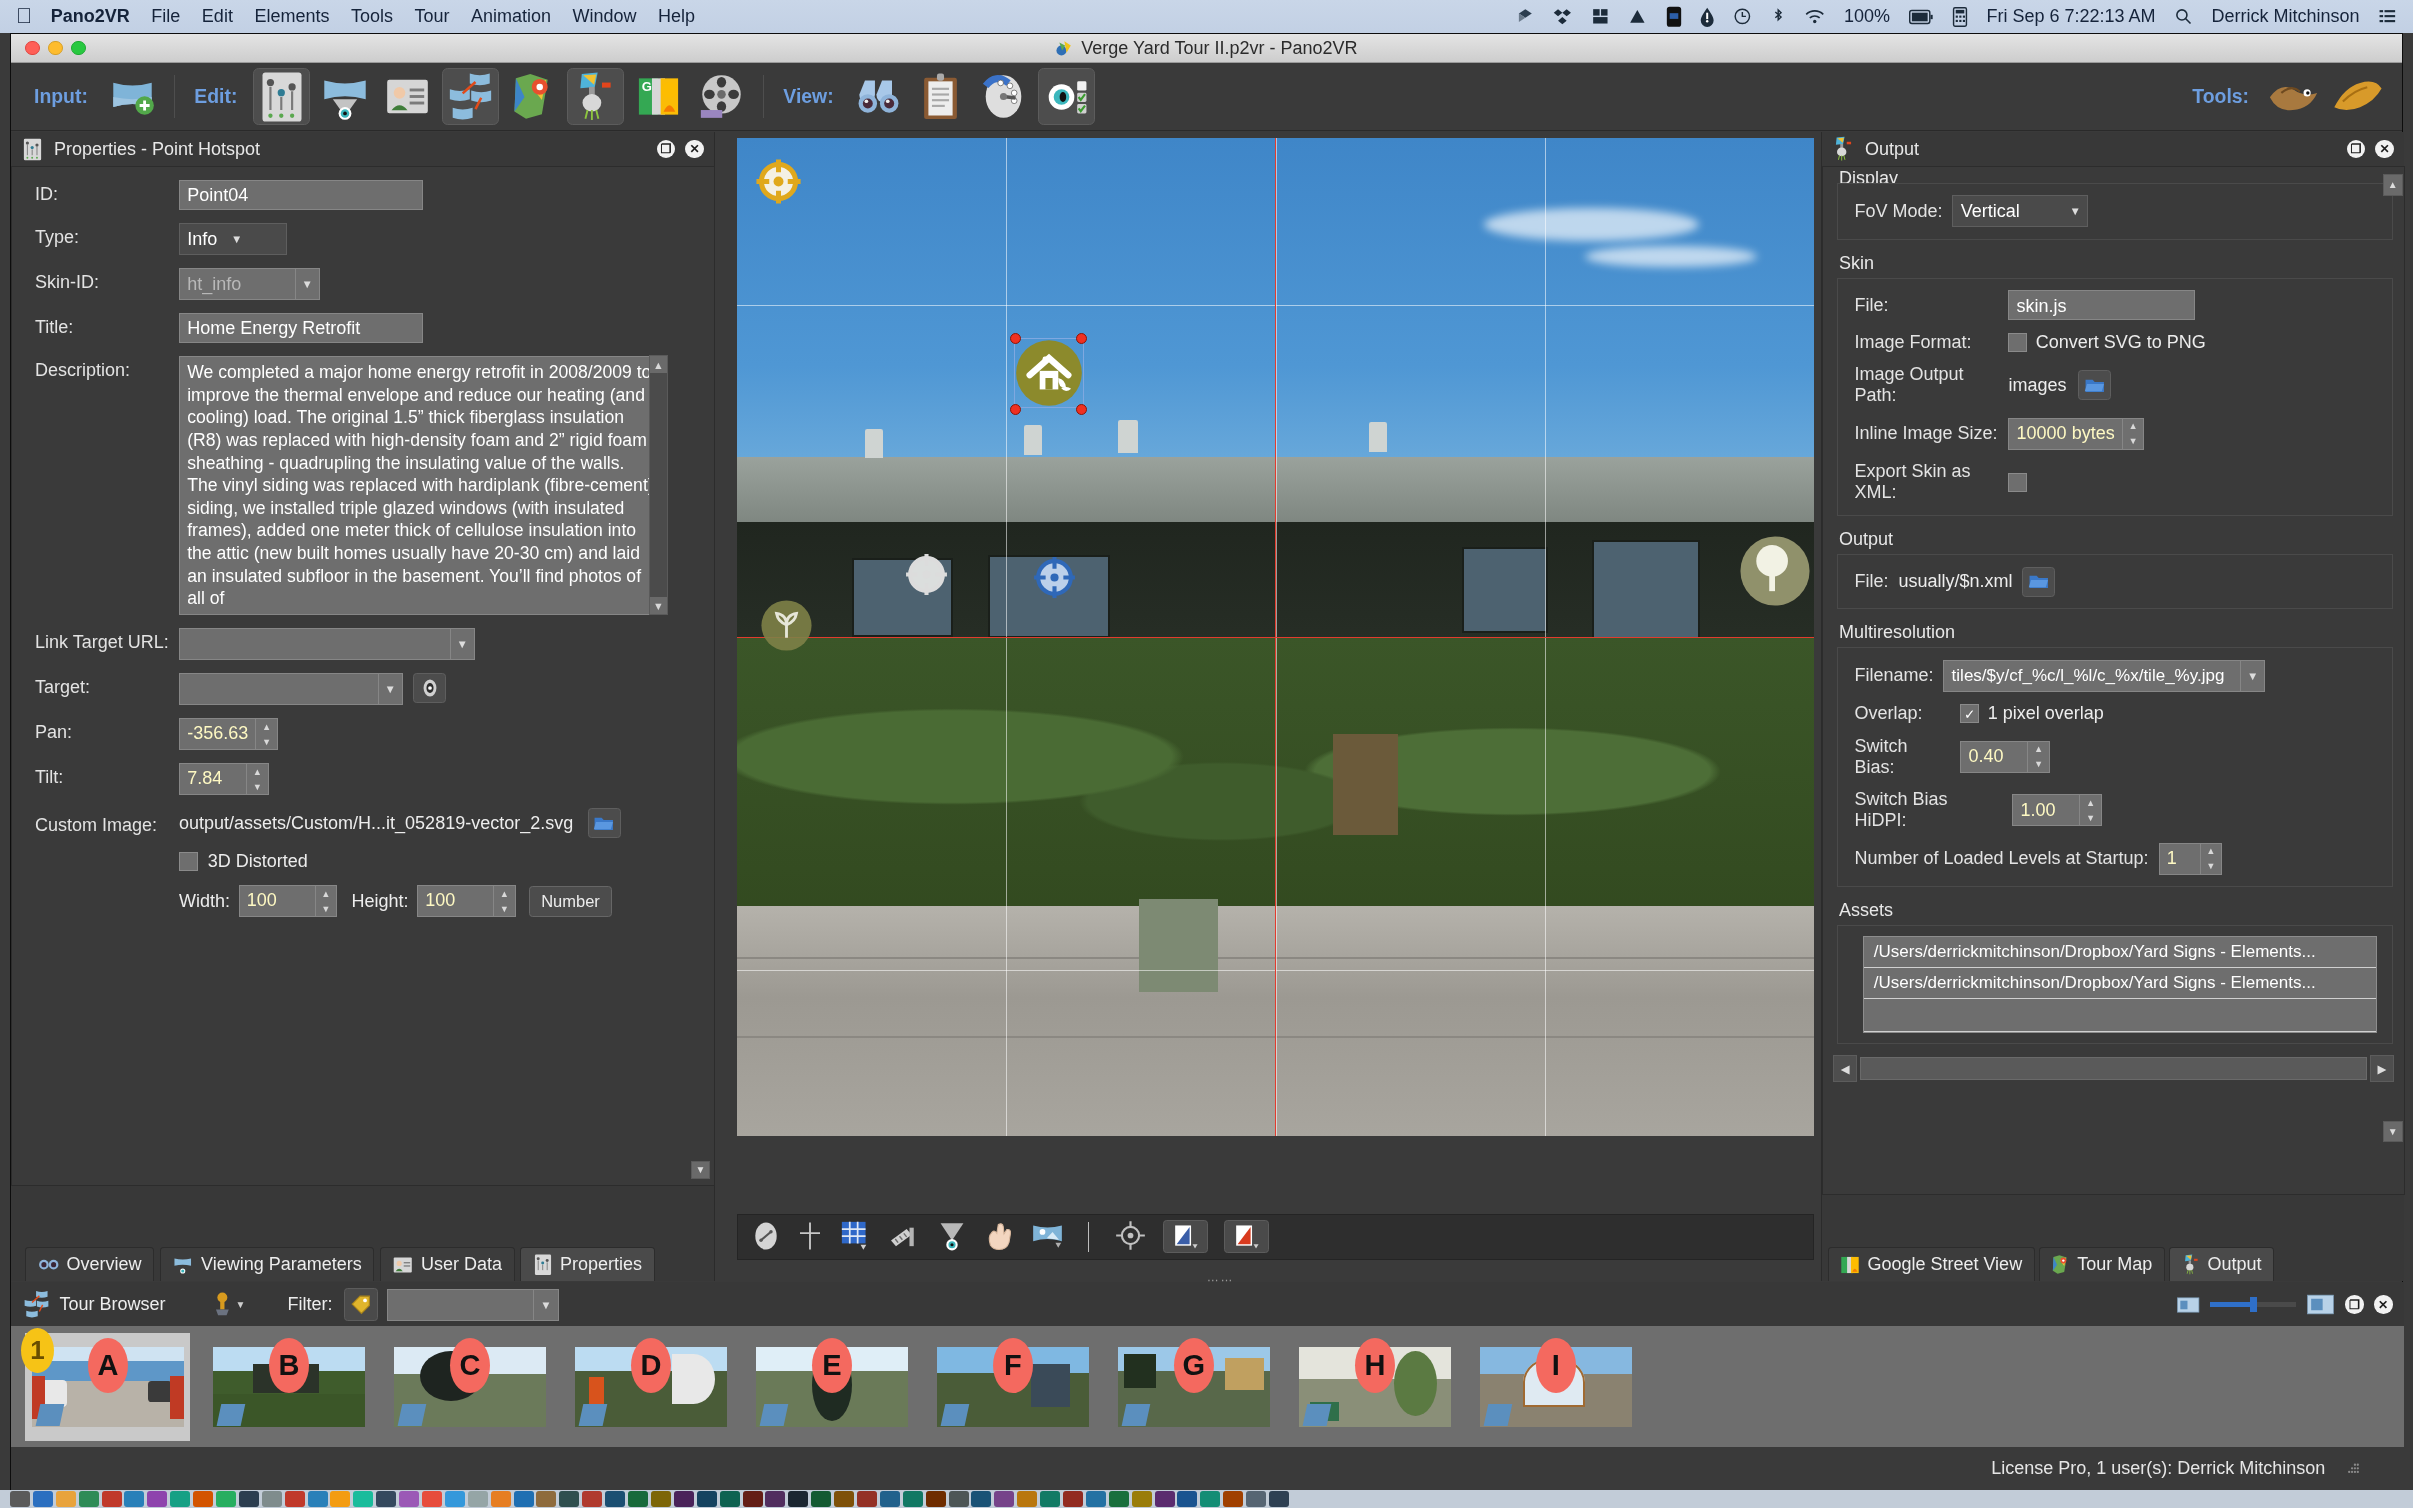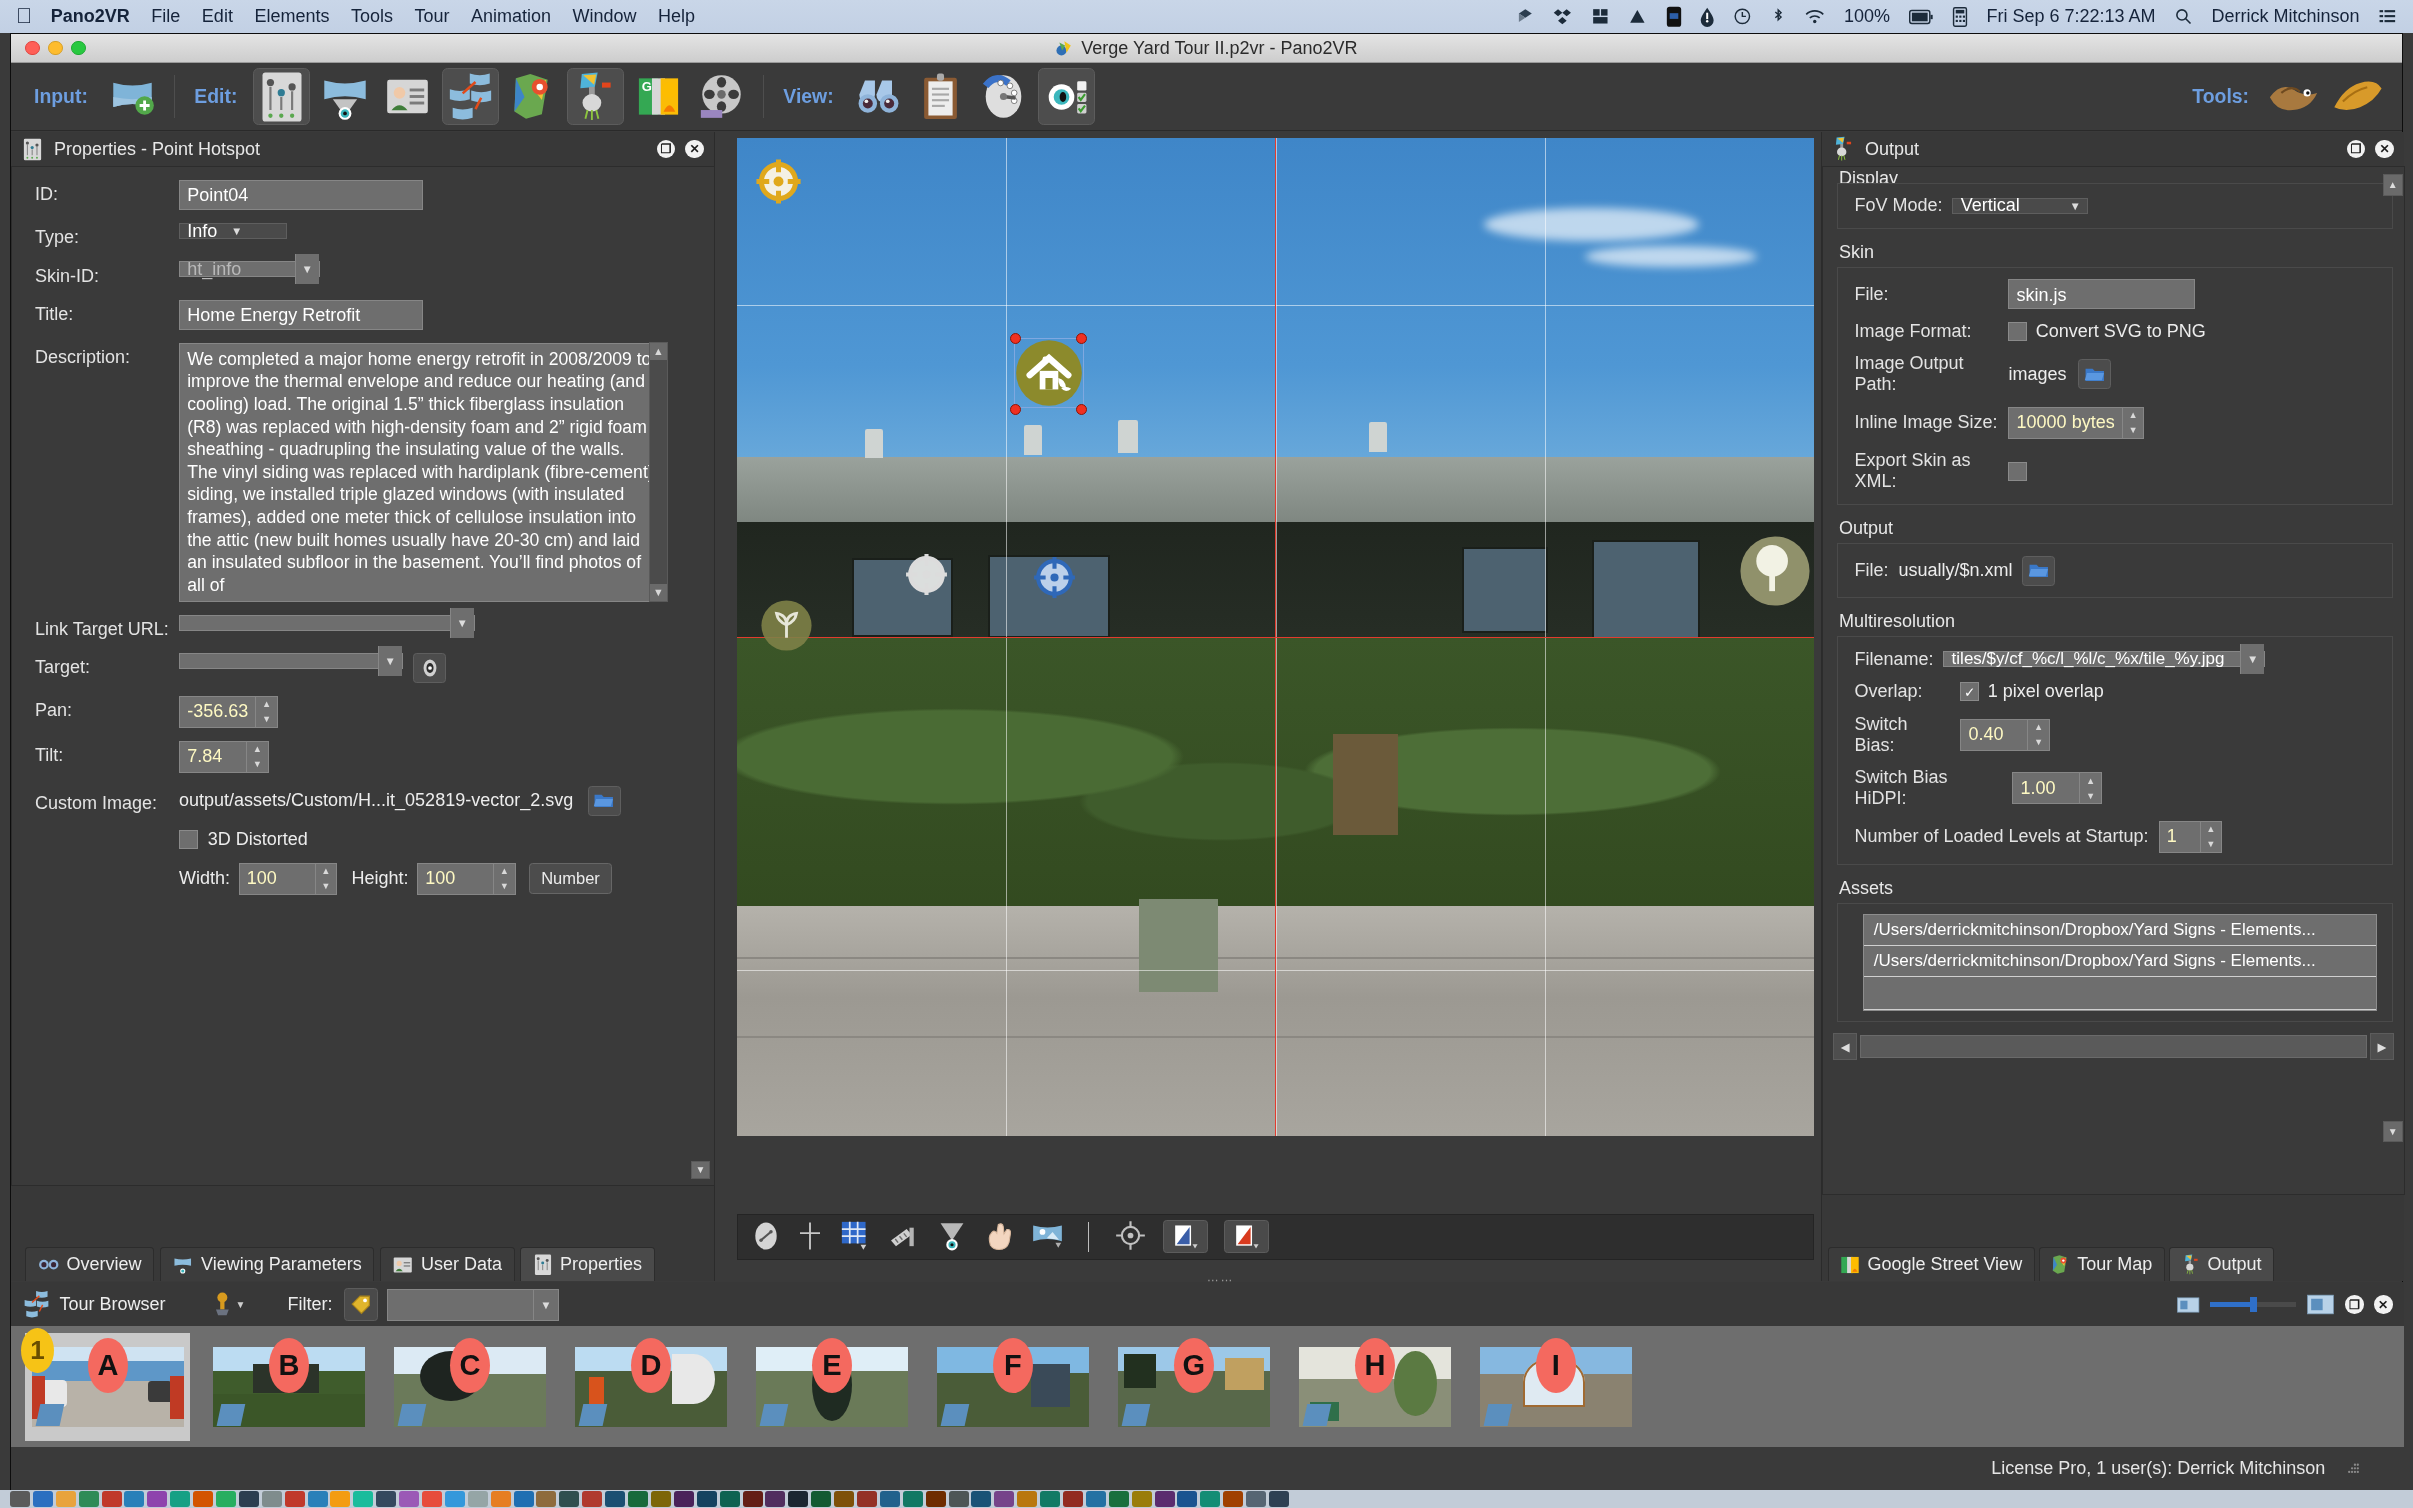--- a/index.html
+++ b/index.html
@@ -57,21 +57,21 @@
     justify-content:center; font-weight:bold; }
 
   .lform { position:absolute; top:34px; left:0; width:704px; height:1020px;
     background:#3a3a3a; border:0.7px solid #2c2c2c; padding:13px 0 0 0; overflow:hidden;}
   .row { display:flex; align-items:flex-start; margin-bottom:13px; padding-left:23px; }
   .row .lab { width:144px; color:#e3e3e3; font-size:18px; padding-top:4.3px; flex:none;}
   .fld { background:#6e6e6e; border:0.7px solid #868686; color:#fff; font-size:18px;
     padding:4.3px 7.2px; height:30px; line-height:20px; }
   .fld.wide { width:244px; }
   .combo { position:relative; display:inline-flex; background:#6e6e6e;
-    border:0.7px solid #868686; height:16px; align-items:center; }
+    border:0.7px solid #868686; height:32px; align-items:center; }
   .combo .cval { color:#fff; font-size:18px; padding:0 7.2px; }
   .combo .carr { width:24.4px; height:30px; display:flex; align-items:center;
     justify-content:center; color:#dcdcdc; font-size:11.5px; }
   .combo.dark { background:#4a4a4a; border:0.7px solid #5e5e5e; }
   .combo.sep .carr { border-left:0.7px solid #868686; background:#6e6e6e; }
 
   .descbox { width:488px; height:259px; background:#6e6e6e; border:0.7px solid #868686;
     color:#fff; font-size:17.6px; line-height:22.6px; padding:4.3px 7.2px; overflow:hidden;
     position:relative; }
   .scrollv { position:absolute; right:-0.7px; top:-0.7px; width:18.7px; height:260px;

